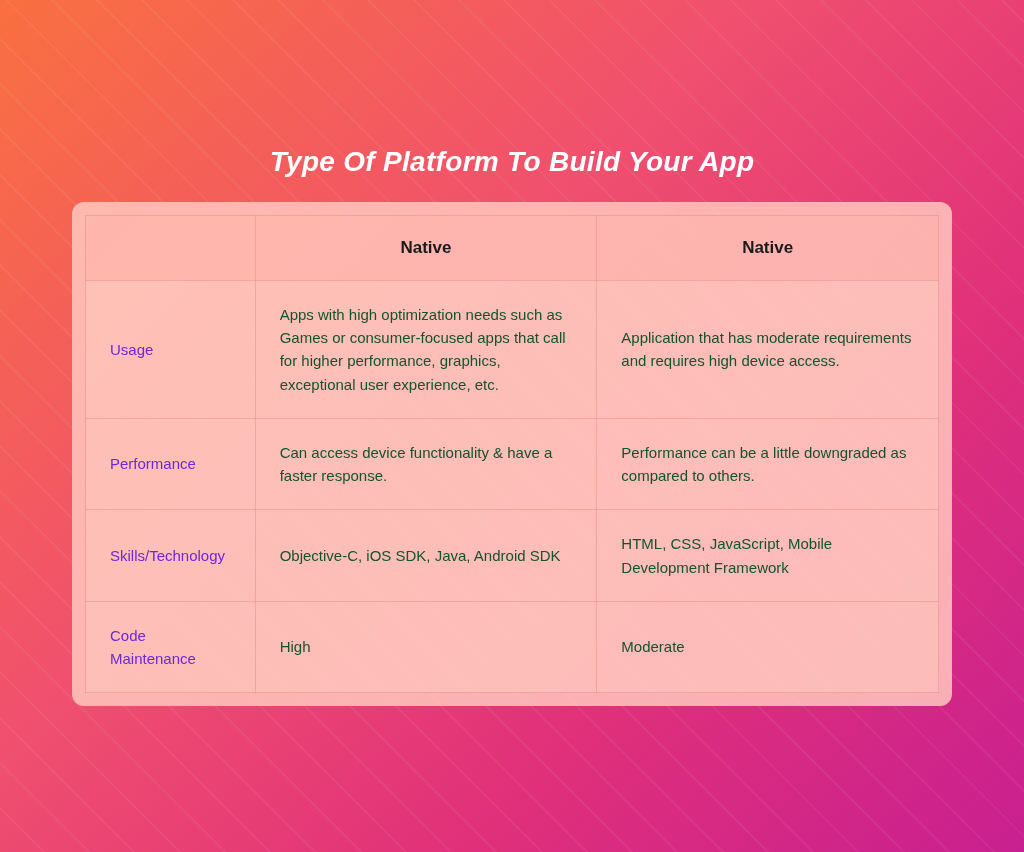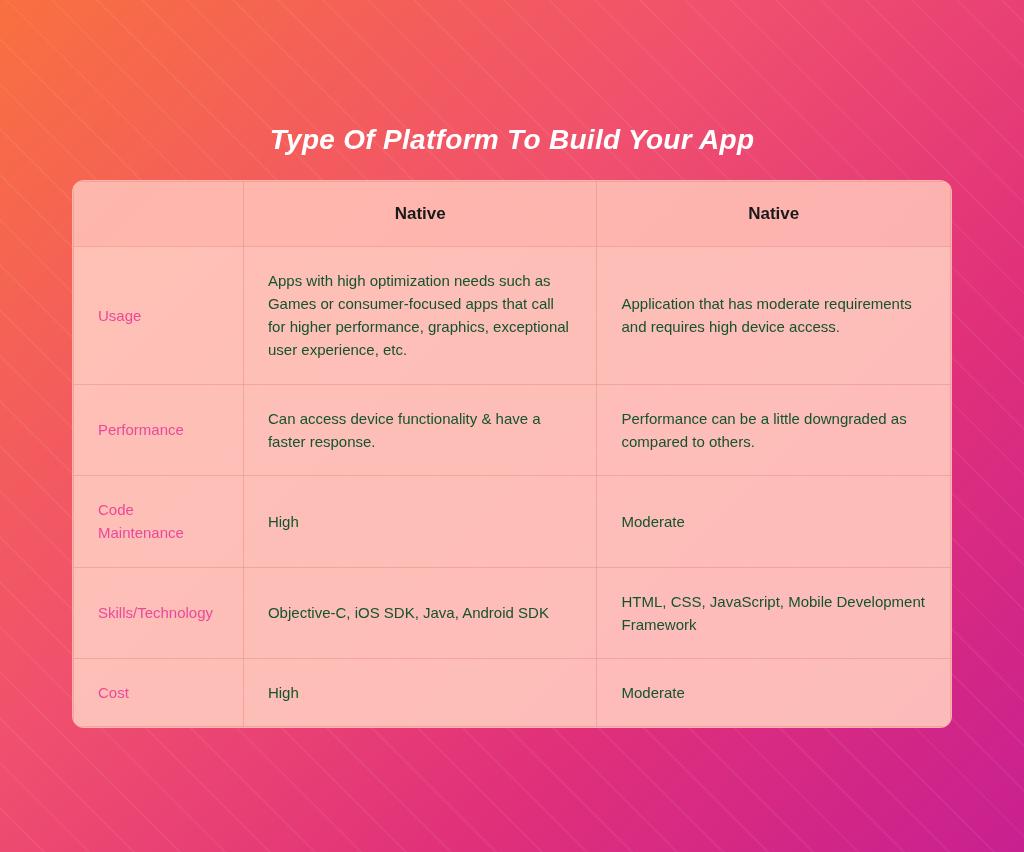--- a/index.html
+++ b/index.html
@@ -46,21 +46,21 @@
       margin-bottom: 24px;
       text-align: center;
       letter-spacing: 0.3px;
       z-index: 1;
       font-style: italic;
     }
 
     .table-wrapper {
       background: rgba(255, 200, 190, 0.85);
       border-radius: 12px;
-      padding: 0;
+      padding: 12px;
       overflow: hidden;
       width: 880px;
       z-index: 1;
       border: 1px solid rgba(255, 180, 170, 0.6);
     }
 
     table {
       width: 100%;
       border-collapse: collapse;
     }
@@ -89,21 +89,21 @@
 
     tbody tr td {
       background: rgba(255, 200, 190, 0.5);
       font-size: 15px;
       color: #14532d;
       line-height: 1.55;
     }
 
     tbody tr td:first-child {
       font-size: 15px;
-      color: #ec4899;
+      color: #6d28d9;
       font-weight: 400;
       width: 170px;
     }
   </style>
 </head>
 <body>
 
 <h1 class="page-title">Type Of Platform To Build Your App</h1>
 
 <div class="table-wrapper">
@@ -120,29 +120,24 @@
           <td>Usage</td>
           <td>Apps with high optimization needs such as Games or consumer-focused apps that call for higher performance, graphics, exceptional user experience, etc.</td>
           <td>Application that has moderate requirements and requires high device access.</td>
         </tr>
         <tr>
           <td>Performance</td>
           <td>Can access device functionality &amp; have a faster response.</td>
           <td>Performance can be a little downgraded as compared to others.</td>
         </tr>
         <tr>
-          <td>Code Maintenance</td>
-          <td>High</td>
-          <td>Moderate</td>
-        </tr>
-        <tr>
           <td>Skills/Technology</td>
           <td>Objective-C, iOS SDK, Java, Android SDK</td>
           <td>HTML, CSS, JavaScript, Mobile Development Framework</td>
         </tr>
         <tr>
-          <td>Cost</td>
+          <td>Code Maintenance</td>
           <td>High</td>
           <td>Moderate</td>
         </tr>
       </tbody>
   </table>
 </div>
 
 </body></html>

